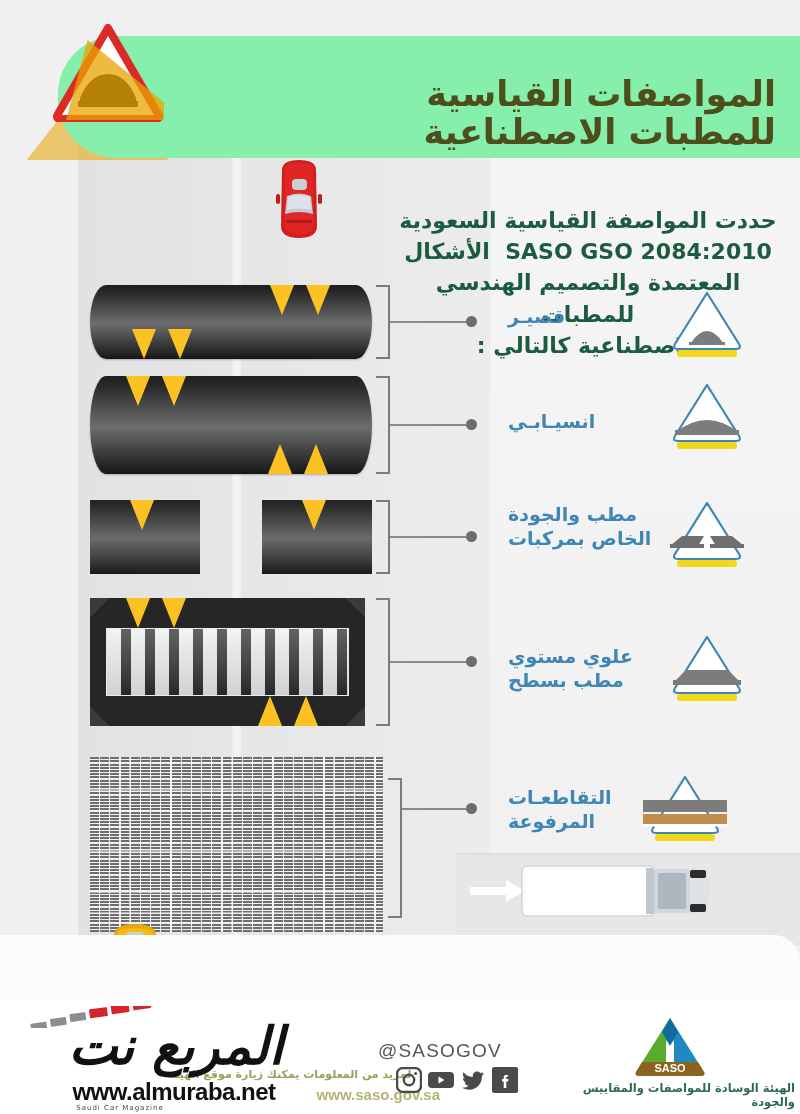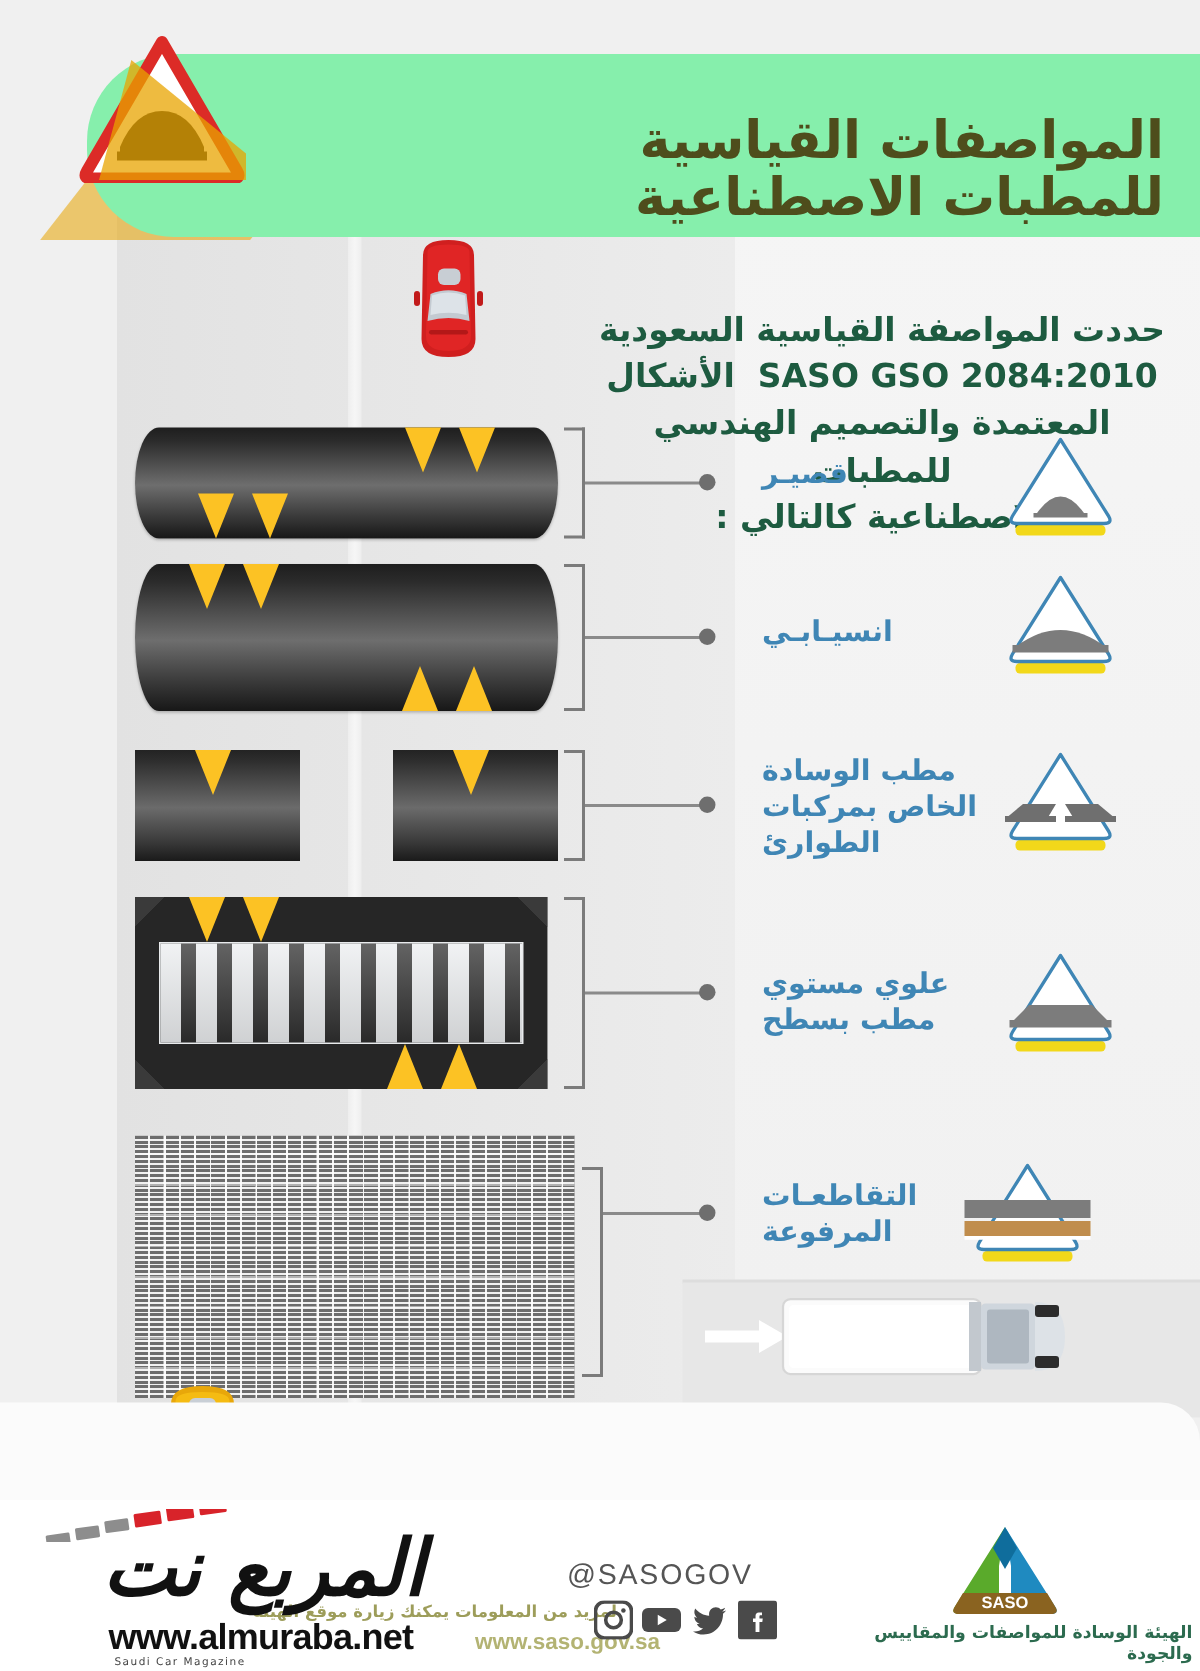--- a/index.html
+++ b/index.html
@@ -297,23 +297,22 @@
     <div class="chev down" style="left:40px; top:0px;"></div>
   </div>
   <div class="hump hump-flat" style="left:262px; top:500px; width:110px; height:74px;">
     <div class="chev down" style="left:40px; top:0px;"></div>
   </div>
   <div class="bracket" style="left:376px; top:500px; height:74px;"></div>
   <div class="conn-line" style="left:390px; top:536px; width:78px;"></div>
   <div class="conn-dot" style="left:466px; top:531px;"></div>
 
   <div class="label" style="left:508px; top:503px;">
-    <div>مطب الوسادة</div>
+    <div>مطب والجودة</div>
     <div>الخاص بمركبات</div>
-    <div>الطوارئ</div>
   </div>
   <div class="tri-icon" style="left:668px; top:498px;">
     <svg width="78" height="76" viewBox="0 0 78 76">
       <rect x="9" y="62" width="60" height="7" rx="3" fill="#f2d81a"></rect>
       <path d="M39 5 L71 56 Q74 61 68 61 L10 61 Q4 61 7 56 Z" fill="#ffffff" stroke="#3f86b5" stroke-width="2.2" stroke-linejoin="round"></path>
       <path d="M2 48 L30 48 L36 38 L14 38 Z" fill="#6f6f6f"></path>
       <path d="M76 48 L48 48 L42 38 L64 38 Z" fill="#6f6f6f"></path>
       <rect x="2" y="46" width="34" height="4" fill="#6f6f6f"></rect>
       <rect x="42" y="46" width="34" height="4" fill="#6f6f6f"></rect>
     </svg>

